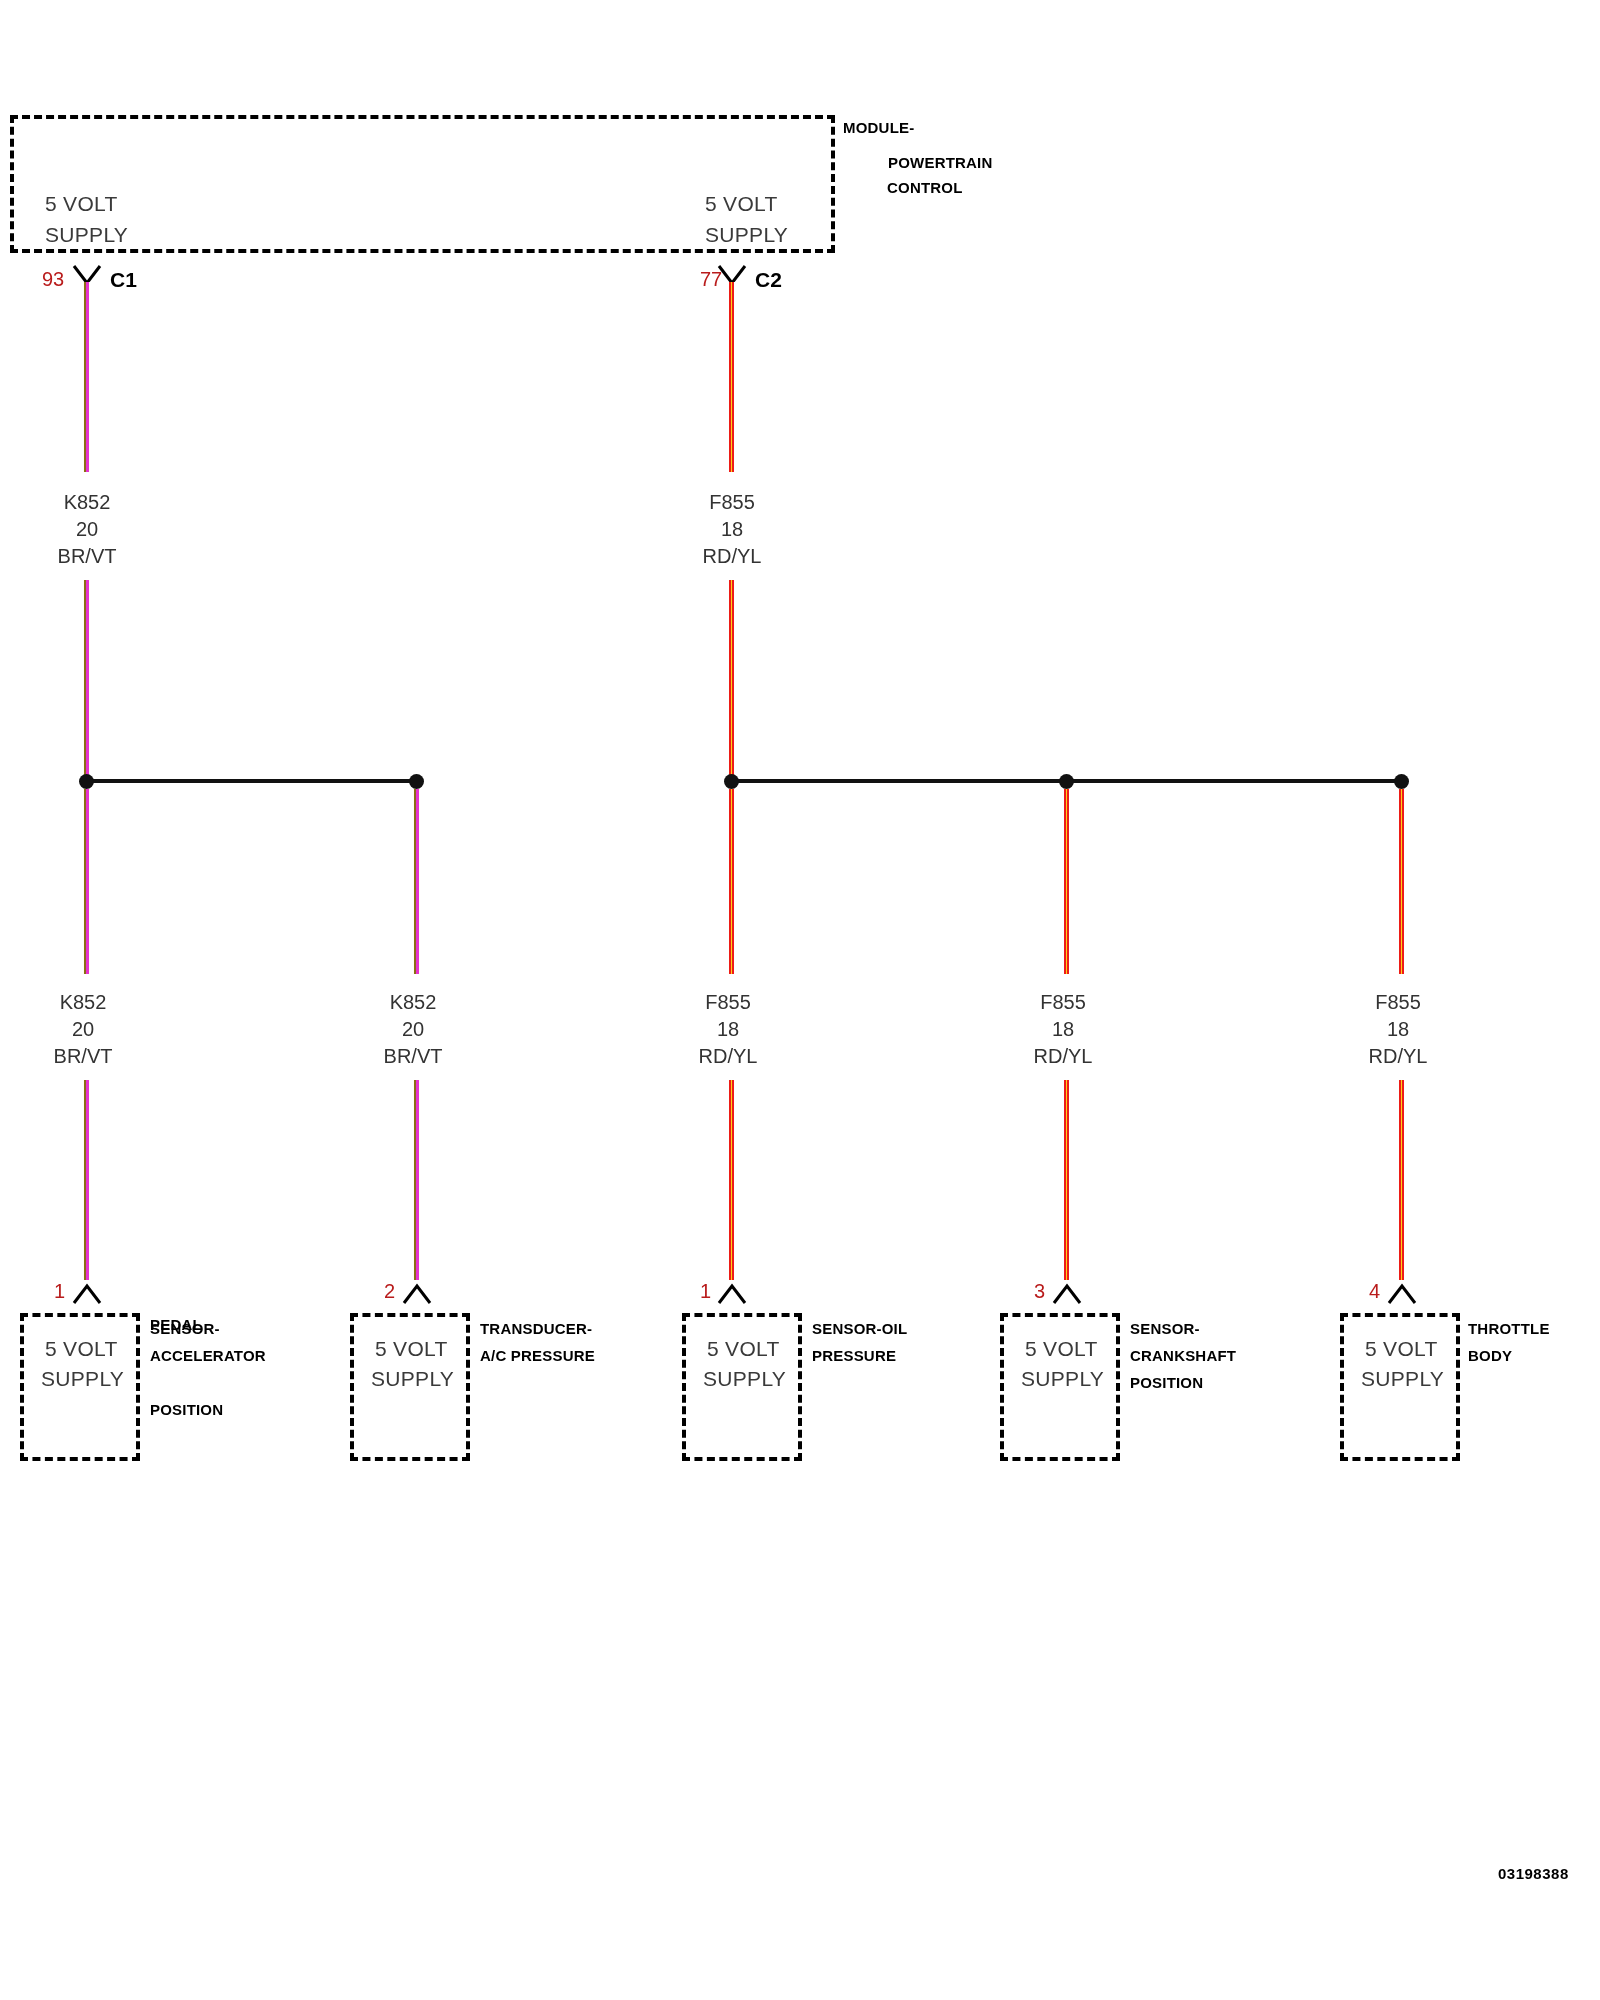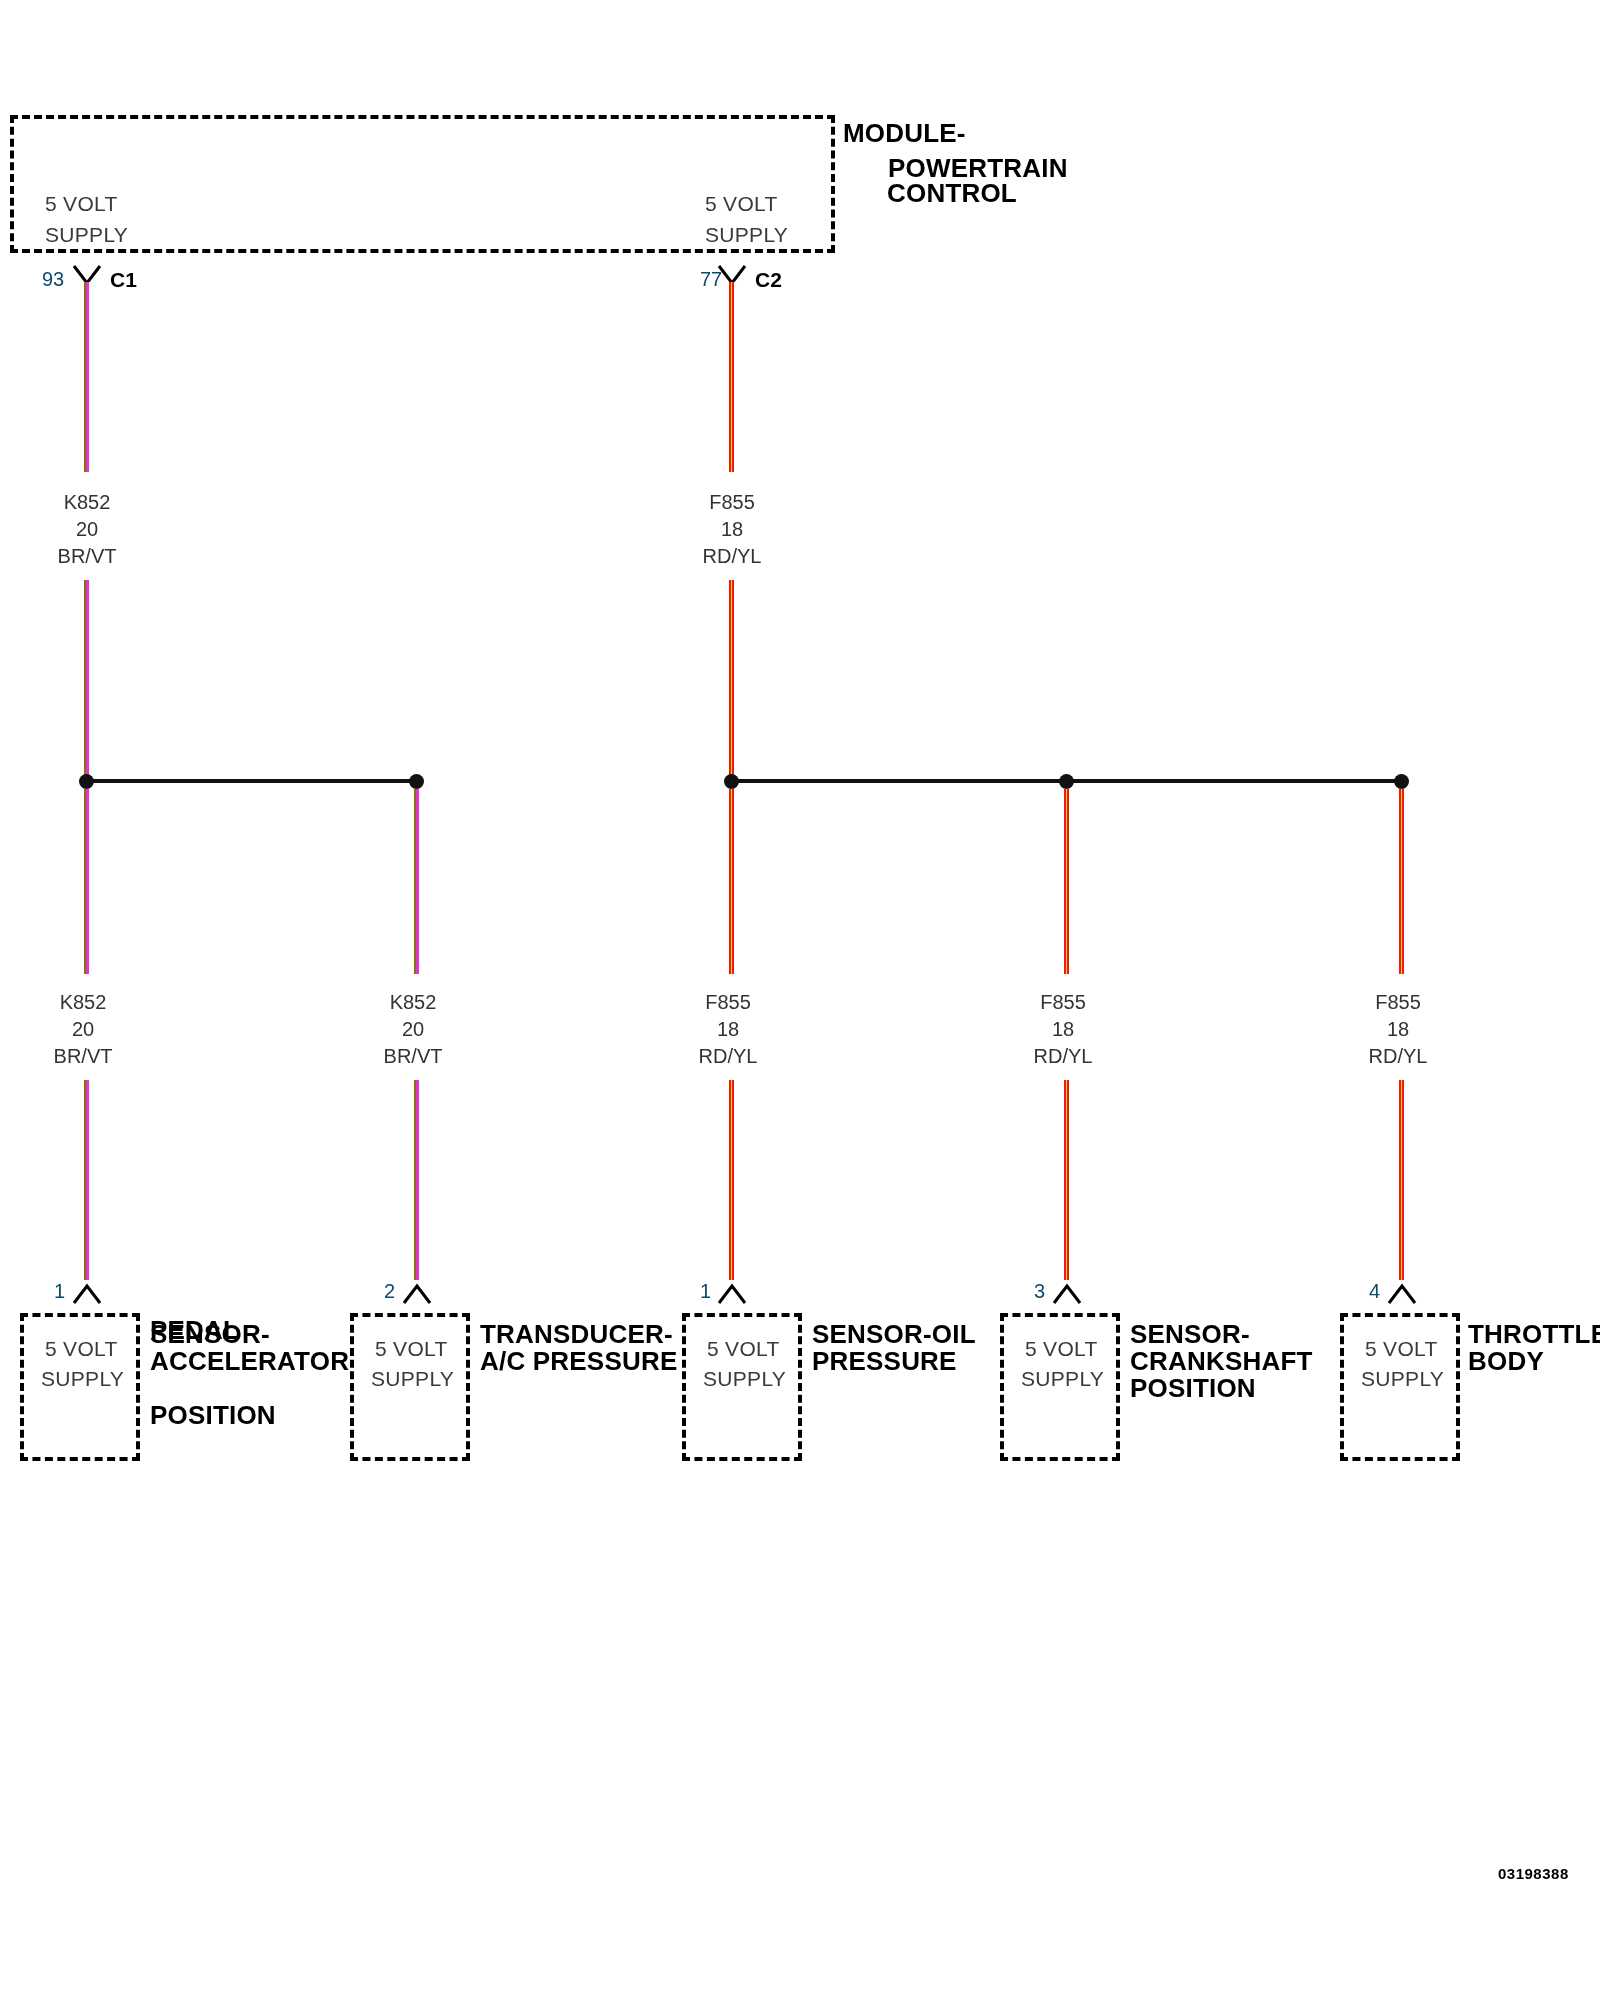--- a/index.html
+++ b/index.html
@@ -6,22 +6,22 @@
   body{width:1600px;height:2000px;position:relative;
        font-family:"Liberation Sans",sans-serif;color:#000;overflow:hidden;}
   #stage{position:absolute;left:0;top:0;width:1600px;height:2000px;}
 
   
   .dashbox{position:absolute;border:4px dashed #000;box-sizing:border-box;background:transparent;}
 
   
   .t{position:absolute;white-space:pre;line-height:1.0;}
   .thin{font-size:21px;color:#3a3a3a;letter-spacing:.3px;}
-  .bold{font-size:26px;font-weight:bold;color:#000;letter-spacing:.2px;}
-  .pin{font-size:20px;color:#0c4a6e;}
+  .bold{font-size:15px;font-weight:bold;color:#000;letter-spacing:.2px;}
+  .pin{font-size:20px;color:#b91c1c;}
   .cid{font-size:21px;font-weight:bold;color:#000;}
   .wlbl{font-size:20px;color:#333;text-align:center;}
   .docnum{font-size:15px;font-weight:bold;letter-spacing:.5px;color:#000;}
 
   
   .wire{position:absolute;width:7px;}
   .wire.brvt{background:linear-gradient(to right,
         #fffef0 0px,#fffef0 1px,
         #8a6d12 1px,#8a6d12 3px,
         #e433cf 3px,#e433cf 6px,

